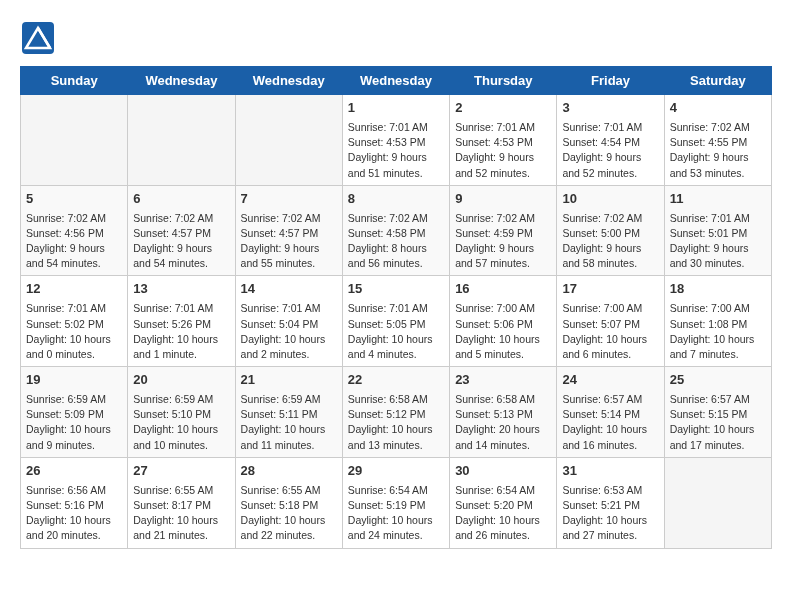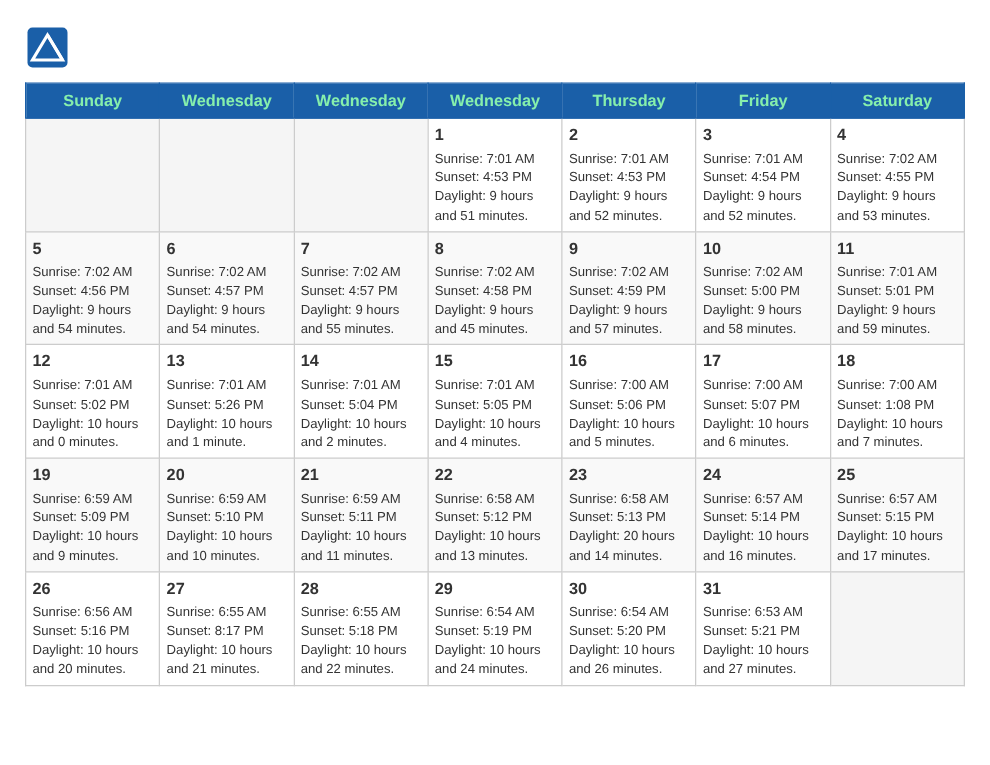--- a/index.html
+++ b/index.html
@@ -39,21 +39,21 @@
       font-size: 16px;
       color: #555;
     }
     table {
       width: 100%;
       border-collapse: collapse;
       border: 1px solid #ccc;
     }
     thead tr th {
       background-color: #1a5fa8;
-      color: #86efac;
+      color: #ffffff;
       font-size: 13px;
       padding: 6px 16px;
       text-align: center;
       border: 1px solid #1a5fa8;
     }
     tbody tr td {
       vertical-align: top;
       border: 1px solid #ccc;
       padding: 4px 5px;
       font-size: 10.5px;
@@ -158,39 +158,39 @@
         <td>
           <span class="day-number">7</span>
           <div>Sunrise: 7:02 AM</div>
           <div>Sunset: 4:57 PM</div>
           <div>Daylight: 9 hours and 55 minutes.</div>
         </td>
         <td>
           <span class="day-number">8</span>
           <div>Sunrise: 7:02 AM</div>
           <div>Sunset: 4:58 PM</div>
-          <div>Daylight: 9 hours and 45 minutes.</div>
+          <div>Daylight: 8 hours and 56 minutes.</div>
         </td>
         <td>
           <span class="day-number">9</span>
           <div>Sunrise: 7:02 AM</div>
           <div>Sunset: 4:59 PM</div>
           <div>Daylight: 9 hours and 57 minutes.</div>
         </td>
         <td>
           <span class="day-number">10</span>
           <div>Sunrise: 7:02 AM</div>
           <div>Sunset: 5:00 PM</div>
           <div>Daylight: 9 hours and 58 minutes.</div>
         </td>
         <td>
           <span class="day-number">11</span>
           <div>Sunrise: 7:01 AM</div>
           <div>Sunset: 5:01 PM</div>
-          <div>Daylight: 9 hours and 59 minutes.</div>
+          <div>Daylight: 9 hours and 30 minutes.</div>
         </td>
       </tr>
       <tr>
         <td>
           <span class="day-number">12</span>
           <div>Sunrise: 7:01 AM</div>
           <div>Sunset: 5:02 PM</div>
           <div>Daylight: 10 hours and 0 minutes.</div>
         </td>
         <td>

